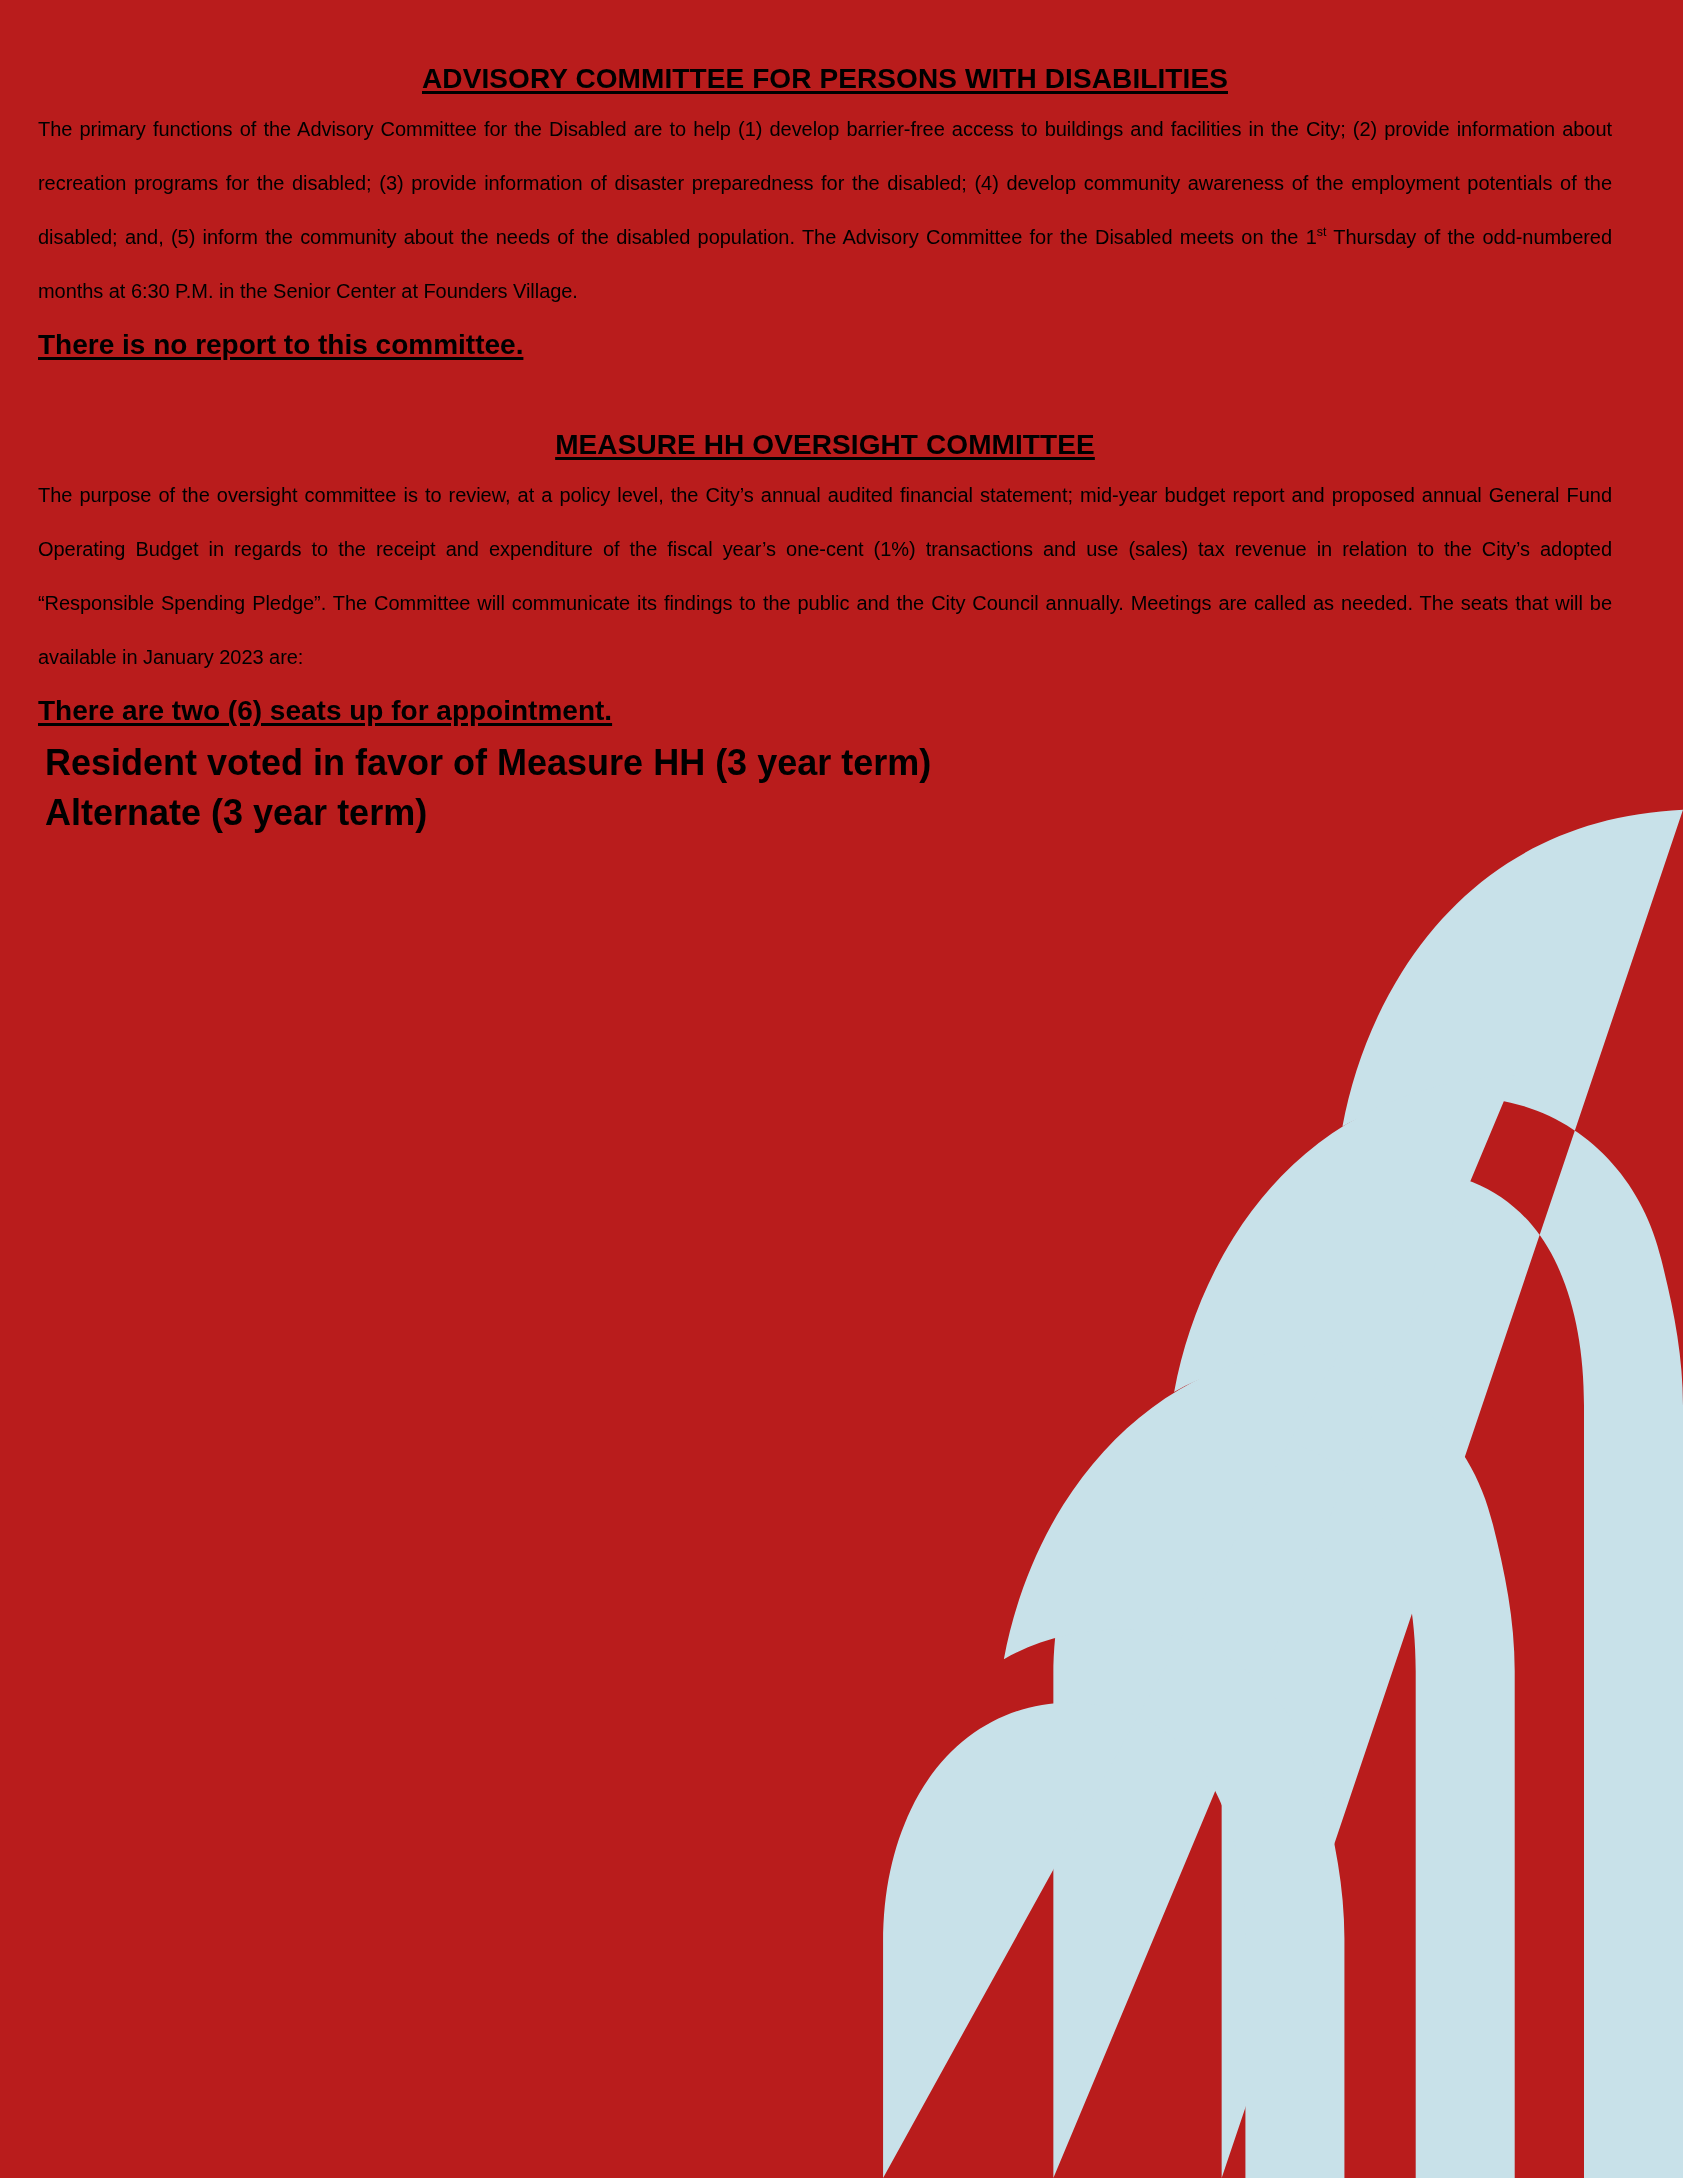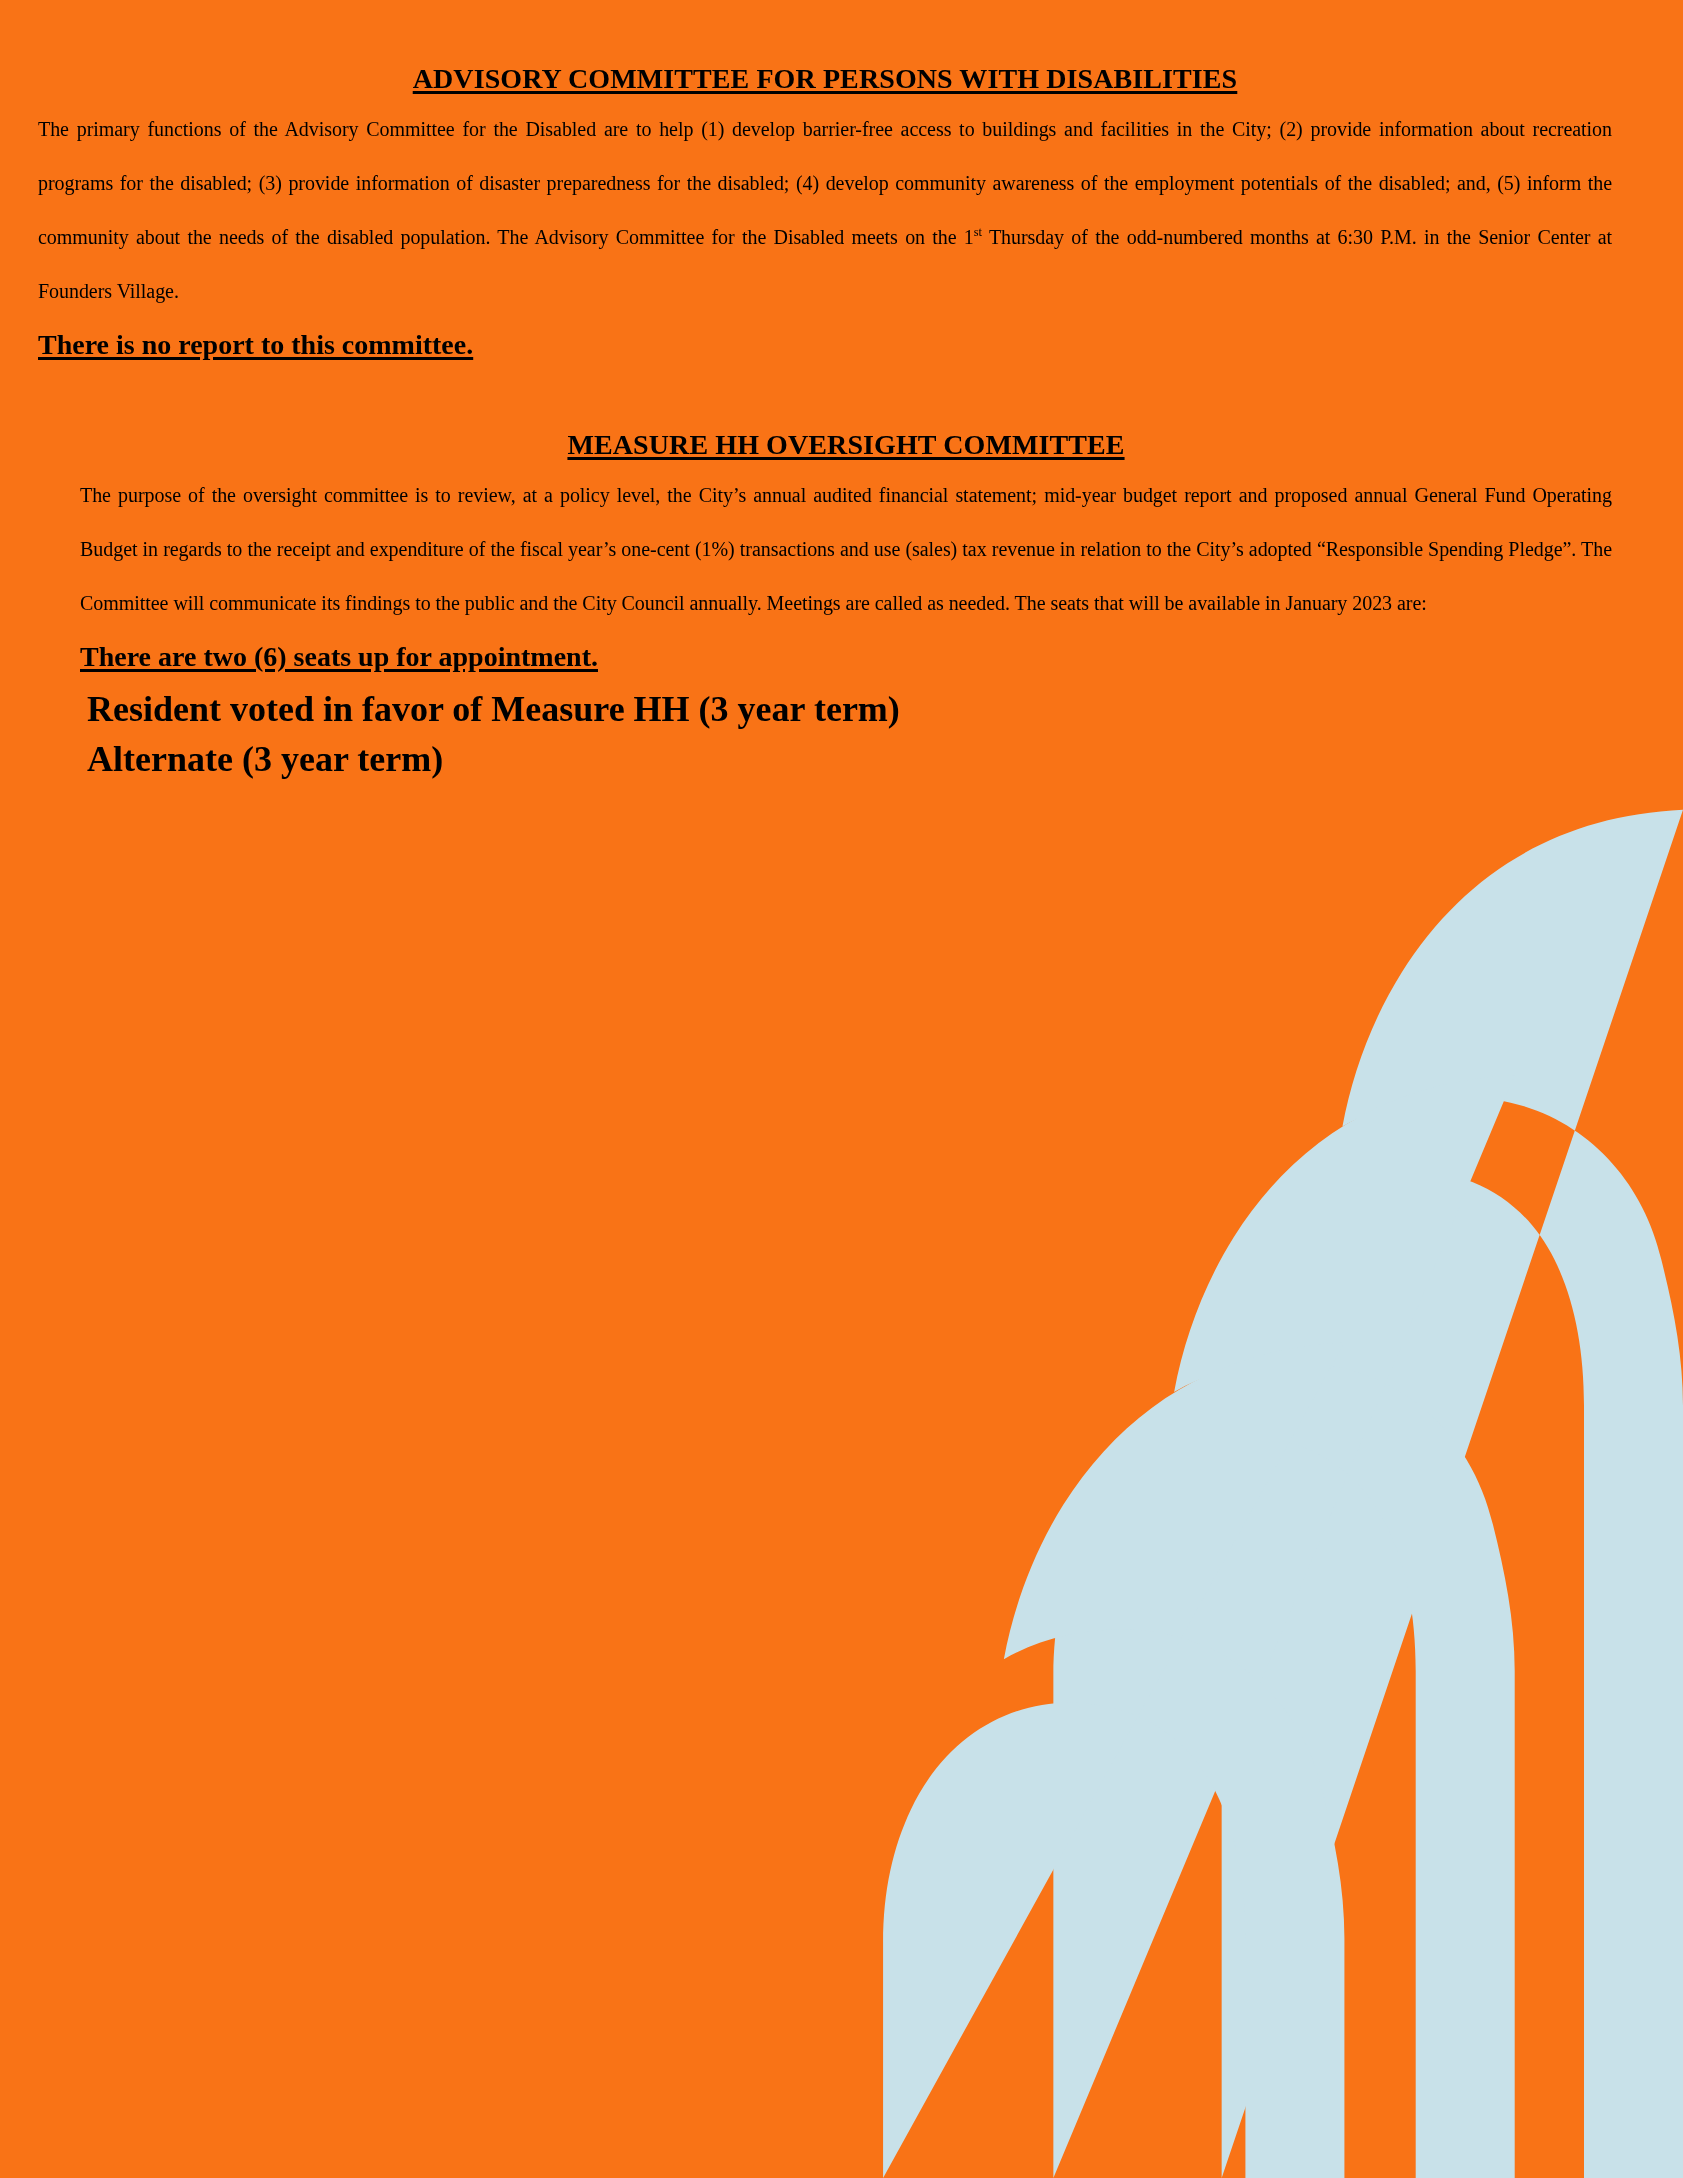--- a/index.html
+++ b/index.html
@@ -4,23 +4,23 @@
 <style>
   html, body {
     margin: 0;
     padding: 0;
     background: #ffffff;
   }
   .page {
     position: relative;
     width: 1683px;
     height: 2178px;
-    background: #f97316;
+    background: #b91c1c;
     overflow: hidden;
-    font-family: Liberation Serif, serif;
+    font-family: Liberation Sans, sans-serif;
     color: #000000;
   }
 
   
   .wave-art {
     position: absolute;
     right: 0;
     bottom: 0;
     width: 990px;
     height: 1386px;
@@ -83,21 +83,21 @@
 
   .gap-block { height: 55px; }
 
   sup.ord {
     font-size: 0.62em;
     vertical-align: super;
     line-height: 0;
   }
 
   .heading-block { margin-top: 0; }
-  .heading-block-2 { margin-top: 0; margin-left: 42px; }
+  .heading-block-2 { margin-top: 0; }
 </style>
 </head>
 <body>
 
 <div class="page">
 
   <svg class="wave-art" viewBox="0 0 1000 1400" preserveAspectRatio="none" aria-hidden="true">
 
     <path d="M 1000 20
              C 880 26, 790 80, 730 170

